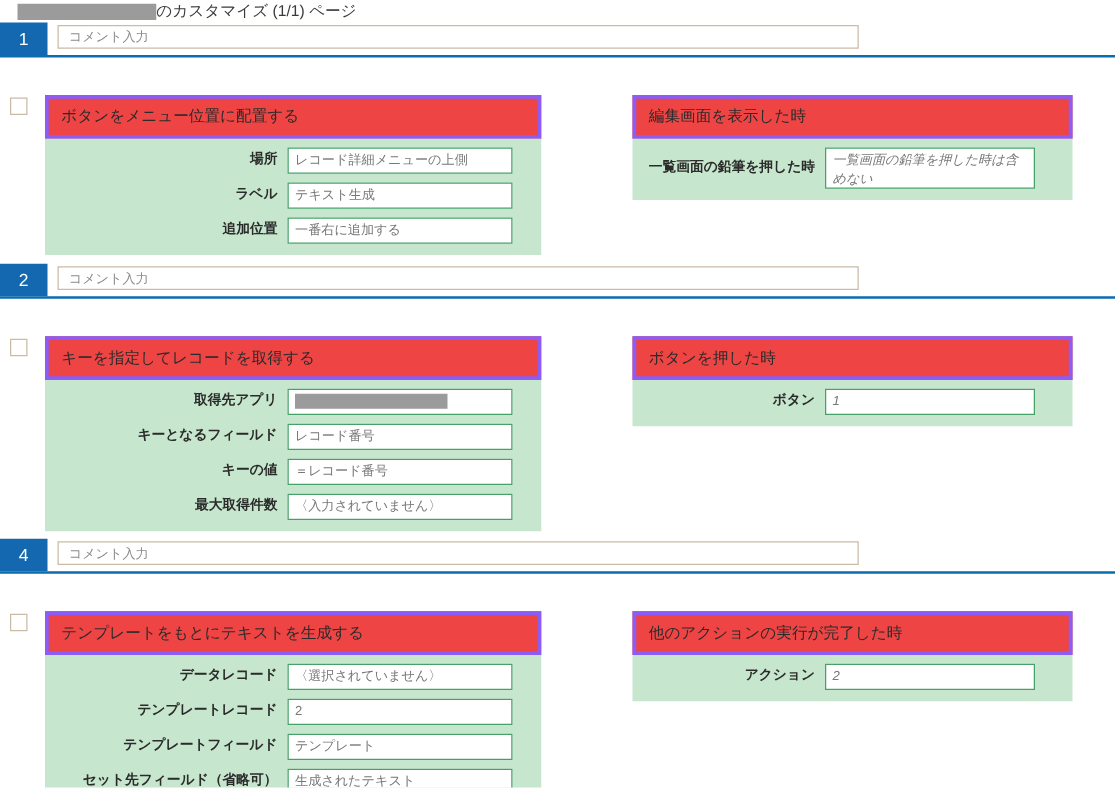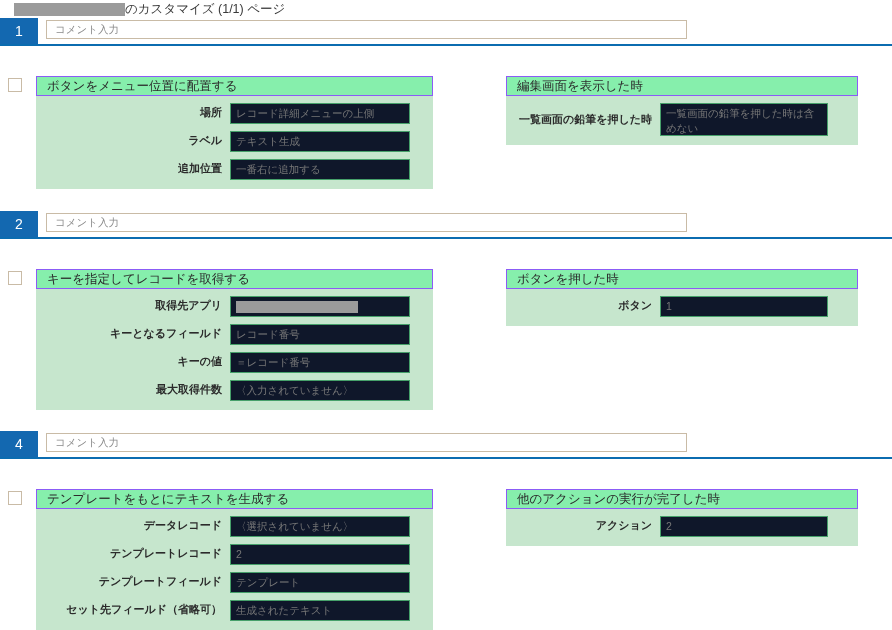--- a/index.html
+++ b/index.html
@@ -104,23 +104,23 @@
   }
   .card {
     position: absolute;
     box-sizing: border-box;
   }
   .card-left  { left: 36px;  width: 397px; }
   .card-right { left: 490px; width: 368px; padding-left: 16px; }
 
   .card-header {
     box-sizing: border-box;
-    border: 1px solid #8b5cf6;
-    background: #86efac;
-    height: 20px;
+    border: 3px solid #8b5cf6;
+    background: #ef4444;
+    height: 35px;
     display: flex;
     align-items: center;
     padding-left: 10px;
     font-size: 12.5px;
     color: #2b2b2b;
   }
   .card-body {
     background: #c6e6cd;
     padding: 7px 0 9px 0;
   }
@@ -137,37 +137,37 @@
     font-size: 11px;
     font-weight: bold;
     color: #2b2b2b;
     text-align: right;
     line-height: 18px;
     white-space: nowrap;
   }
   .field-value {
     box-sizing: border-box;
     border: 1px solid #46a06a;
-    background: #0f172a;
+    background: #ffffff;
     min-height: 18px;
     font-size: 10.5px;
     color: #777777;
     line-height: 15px;
     padding: 2px 5px;
     overflow: hidden;
   }
 
   
   .card-left .field-label { width: 186px; padding-right: 8px; }
   .card-left .field-value { width: 180px; }
 
   
   .card-right .field-label { width: 146px; padding-right: 8px; }
   .card-right .field-value { width: 180px; }
-  .card-right .field-value.wide { width: 168px; }
+  .card-right .field-value.wide { width: 168px; font-style: italic; }
 
   .field-value .redaction.app-redaction {
     width: 122px;
     height: 12px;
     margin: 1px 0;
   }
 </style>
 </head>
 <body>
 

